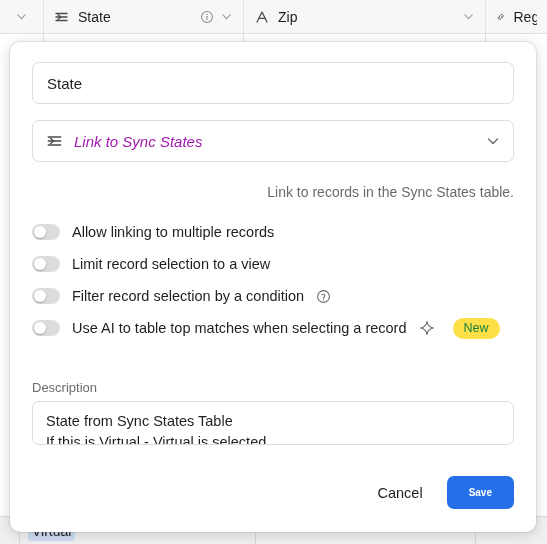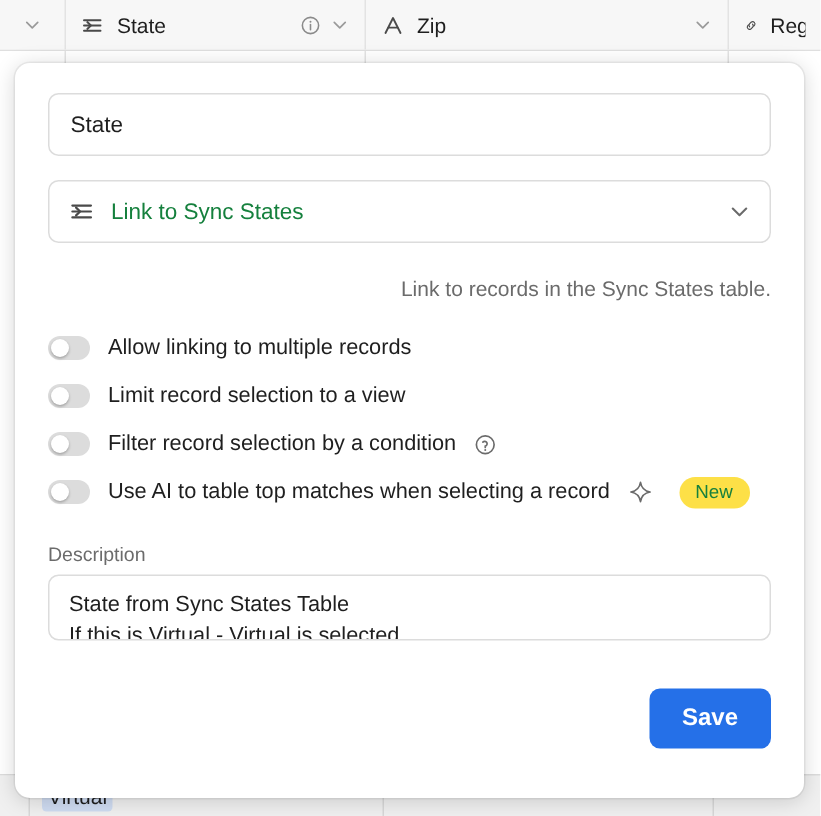--- a/index.html
+++ b/index.html
@@ -137,21 +137,22 @@
     padding: 0 12px 0 13px;
     display: flex;
     align-items: center;
     gap: 10px;
     background: #fff;
     cursor: pointer;
   }
   .select-label {
     flex: 1 1 auto;
     font-size: 15px;
-    color: #15803d;
+    color: #a21caf;
+    font-style: italic;
   }
 
   .helper-text {
     margin-top: 22px;
     font-size: 14px;
     color: #6b6b6b;
     text-align: right;
   }
 
   .toggle-list { margin-top: 16px; }
@@ -186,21 +187,21 @@
     background: #fde047;
     color: #17803d;
     font-size: 12.5px;
     border-radius: 11px;
     padding: 3px 11px;
     margin-left: 6px;
     line-height: 15px;
   }
 
   .desc-label {
-    margin-top: 18px;
+    margin-top: 36px;
     font-size: 13px;
     color: #6b6b6b;
   }
   .desc-box {
     margin-top: 6px;
     width: 482px;
     height: 44px;
     border: 1px solid #dcdcdc;
     border-radius: 7px;
     padding: 9px 13px;
@@ -230,21 +231,21 @@
     color: #1f1f1f;
     cursor: pointer;
     font-family: "Liberation Sans", sans-serif;
     padding: 6px 4px;
   }
   .btn-save {
     background: #2570e8;
     color: #ffffff;
     border: none;
     border-radius: 7px;
-    font-size: 16px;
+    font-size: 10px;
     font-weight: bold;
     padding: 11px 22px;
     cursor: pointer;
     font-family: "Liberation Sans", sans-serif;
   }
 </style>
 </head>
 <body>
 
 <div id="app">
@@ -371,17 +372,18 @@
         </svg>
         <span class="badge-new">New</span>
       </div>
     </div>
 
     <div class="desc-label">Description</div>
     <textarea class="desc-box" placeholder="Describe this field (optional)" style="">State from Sync States Table
 If this is Virtual - Virtual is selected</textarea>
 
     <div class="footer">
+      <button class="btn-cancel">Cancel</button>
       <button class="btn-save">Save</button>
     </div>
 
   </div>
 </div>
 
 </body></html>

